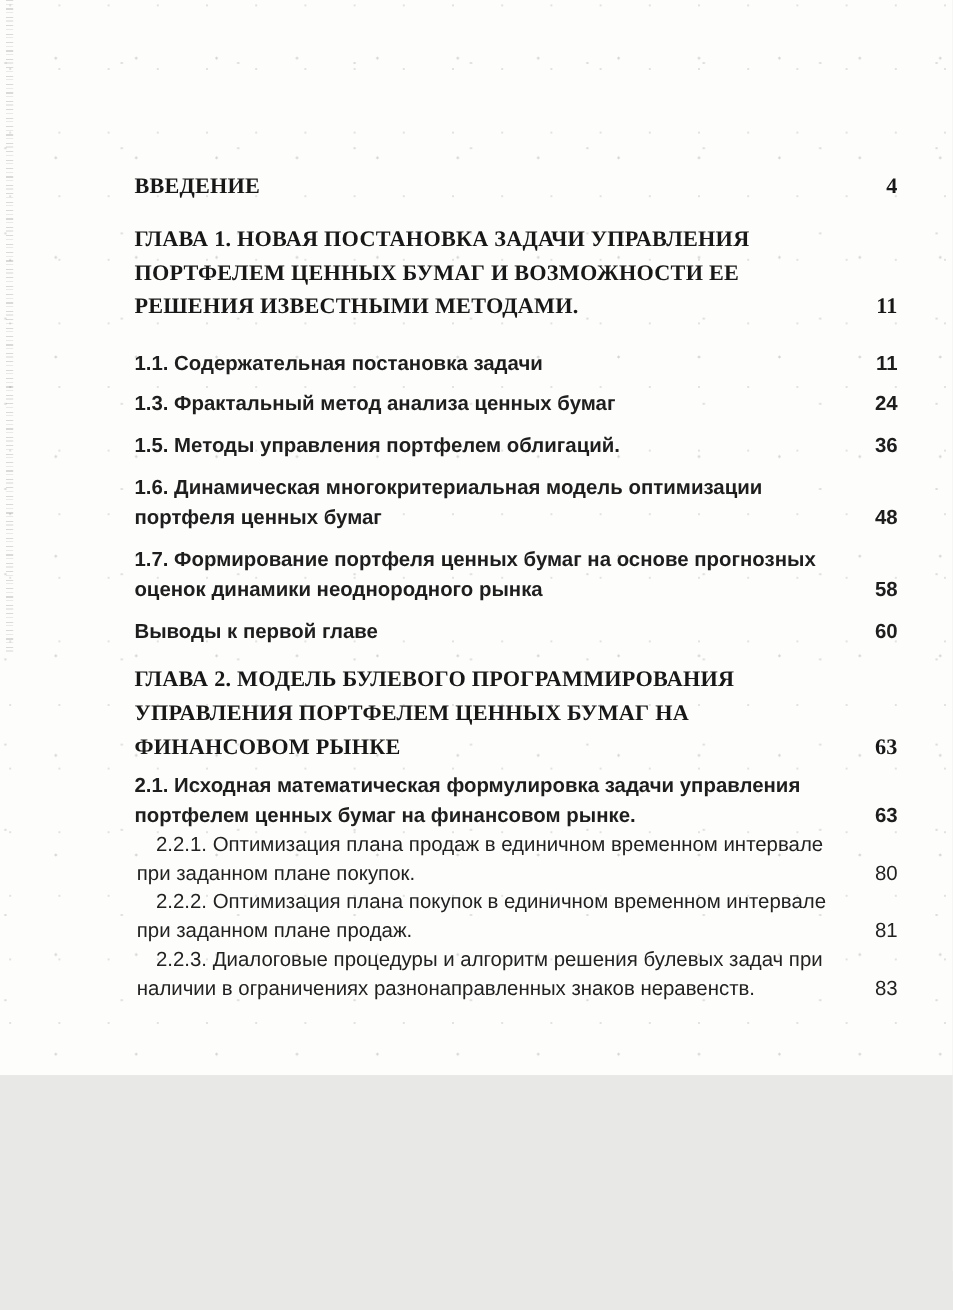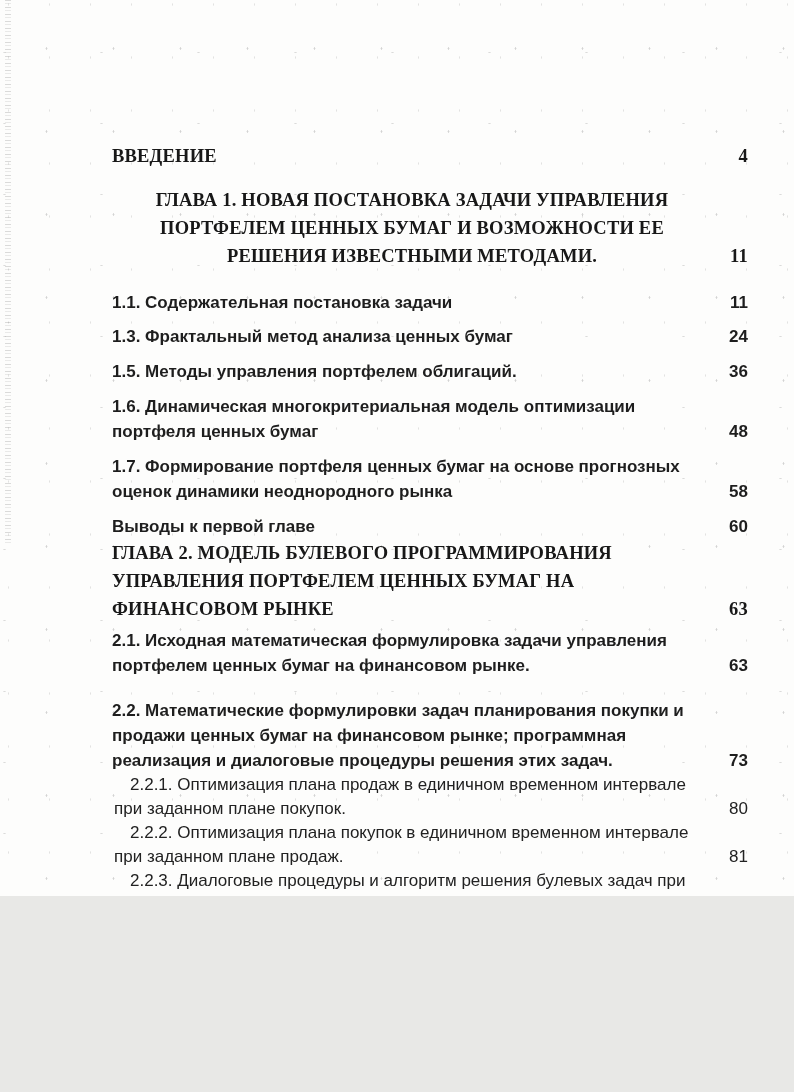--- a/index.html
+++ b/index.html
@@ -80,22 +80,22 @@
   .entry.sub {
     font-family: "Liberation Sans", sans-serif;
     font-weight: normal;
     font-size: 17px;
     line-height: 24px;
     color: #222;
     padding-left: 2px;
   }
   .entry.sub .t { text-indent: 16px; }
   
-  .m16 { margin-top: 16px; text-align: center; }
-  .m14 { }
+  .m16 { margin-top: 16px; }
+  .m14 { margin-top: 14px; }
   .m10 { margin-top: 10px; }
   .m9  { margin-top: 9px; }
   .m6  { margin-top: 20px; }
   .m5  { margin-top: 5px; }
   .folio {
     position: absolute;
     top: 1026px;
     right: 52px;
     font-family: "Liberation Sans", sans-serif;
     font-size: 16px;
@@ -156,24 +156,20 @@
     <div class="entry serif m14">
       <span class="t">ГЛАВА 2. МОДЕЛЬ БУЛЕВОГО ПРОГРАММИРОВАНИЯ УПРАВЛЕНИЯ ПОРТФЕЛЕМ ЦЕННЫХ БУМАГ НА ФИНАНСОВОМ РЫНКЕ</span>
       <span class="p">63</span>
     </div>
 
     <div class="entry sans m5">
       <span class="t">2.1. Исходная математическая формулировка задачи управления портфелем ценных бумаг на финансовом рынке.</span>
       <span class="p">63</span>
     </div>
 
-    <div class="entry sans m6">
-      <span class="t">2.2. Математические формулировки задач планирования покупки и продажи ценных бумаг на финансовом рынке; программная реализация и диалоговые процедуры решения этих задач.</span>
-      <span class="p">73</span>
-    </div>
 
     <div class="entry sub">
       <span class="t">2.2.1. Оптимизация плана продаж в единичном временном интервале при заданном плане покупок.</span>
       <span class="p">80</span>
     </div>
 
     <div class="entry sub">
       <span class="t">2.2.2. Оптимизация плана покупок в единичном временном интервале при заданном плане продаж.</span>
       <span class="p">81</span>
     </div>

